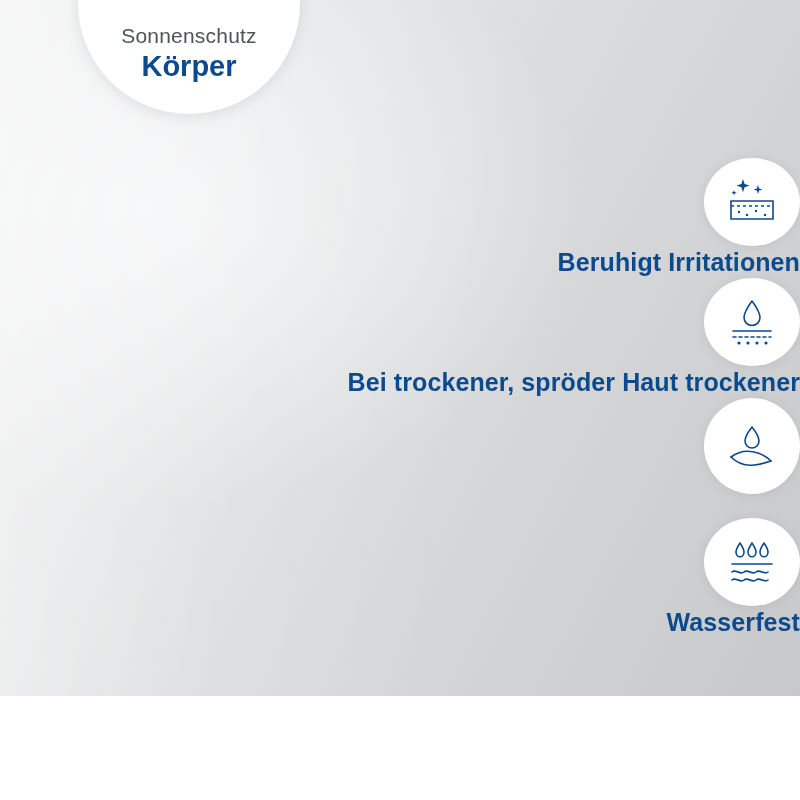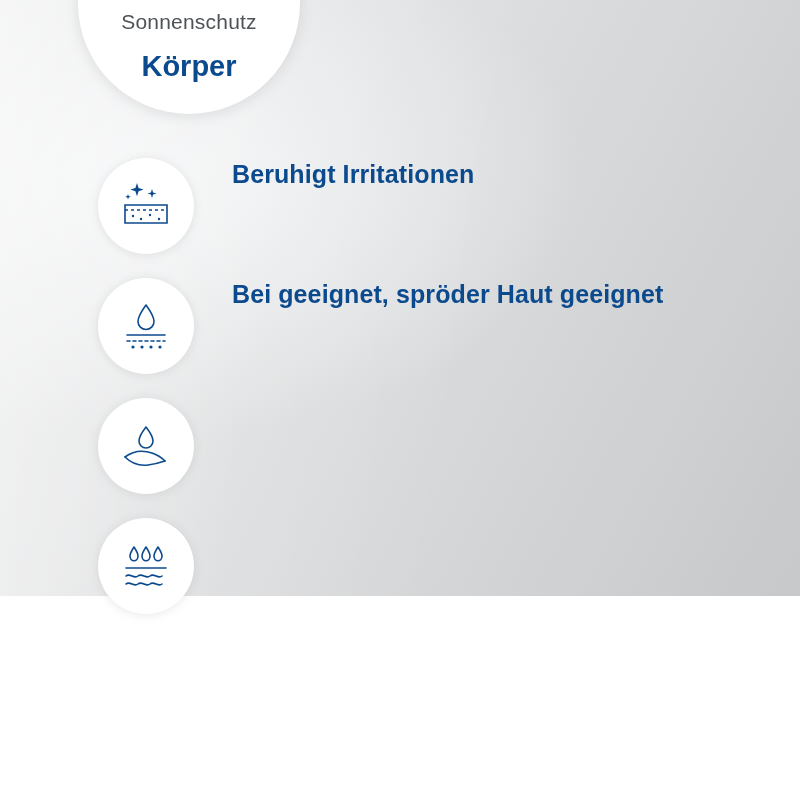--- a/index.html
+++ b/index.html
@@ -9,21 +9,21 @@
   body {
     width: 800px;
     height: 800px;
     font-family: "Liberation Sans", sans-serif;
     overflow: hidden;
   }
 
   .poster {
     position: relative;
     width: 800px;
-    height: 596px;
+    height: 696px;
     background:
       radial-gradient(ellipse 90% 70% at 18% 30%, #f4f5f6 0%, rgba(244,245,246,0) 62%),
       linear-gradient(118deg, #e8e9ea 0%, #e3e4e5 28%, #d9dadb 55%, #cfd1d2 78%, #c6c8c9 100%);
   }
 
   
   .sheen {
     position: absolute;
     inset: 0;
     background: linear-gradient(100deg, rgba(255,255,255,0.55) 0%, rgba(255,255,255,0.10) 35%, rgba(255,255,255,0) 60%);
@@ -52,36 +52,37 @@
     color: #4e5356;
     letter-spacing: 0.2px;
     line-height: 1.1;
     font-weight: 400;
   }
   .badge-line2 {
     font-size: 29px;
     color: #0c4a8e;
     font-weight: 700;
     line-height: 1.2;
-    margin-top: 16px;
+    margin-top: 2px;
   }
 
   
   .features {
     position: absolute;
     left: 0;
     top: 158px;
     width: 800px;
   }
   .feature {
     display: flex;
-    align-items: flex-start;
+    align-items: flex-end;
     height: 120px;
-    padding-left: 98px;
+    padding-left: 52px;
     box-sizing: border-box;
+    flex-direction: column;
   }
   .icon-circle {
     width: 96px;
     height: 96px;
     min-width: 96px;
     border-radius: 50%;
     background: #ffffff;
     box-shadow: 0 1px 10px rgba(120,125,130,0.18);
     display: flex;
     align-items: center;
@@ -136,21 +137,21 @@
         <svg width="62" height="62" viewBox="0 0 62 62" fill="none" stroke="#0c4a8e" stroke-width="1.6" stroke-linecap="round" stroke-linejoin="round">
           <path d="M31 10 C31 10 23 21 23 26.5 C23 31 26.6 34.5 31 34.5 C35.4 34.5 39 31 39 26.5 C39 21 31 10 31 10 Z"></path>
           <path d="M12 40 H50"></path>
           <path d="M12 46 H50" stroke-dasharray="3 3"></path>
           <circle cx="18" cy="52" r="1.6" fill="#0c4a8e" stroke="none"></circle>
           <circle cx="27" cy="52" r="1.6" fill="#0c4a8e" stroke="none"></circle>
           <circle cx="36" cy="52" r="1.6" fill="#0c4a8e" stroke="none"></circle>
           <circle cx="45" cy="52" r="1.6" fill="#0c4a8e" stroke="none"></circle>
         </svg>
       </div>
-      <div class="feature-text">Bei geeignet, spröder Haut geeignet</div>
+      <div class="feature-text">Bei trockener, spröder Haut trockener</div>
     </div>
 
     <div class="feature">
       <div class="icon-circle">
         <svg width="62" height="62" viewBox="0 0 62 62" fill="none" stroke="#0c4a8e" stroke-width="1.6" stroke-linecap="round" stroke-linejoin="round">
           <path d="M31 12 C31 12 24 21 24 26 C24 30 27.2 33 31 33 C34.8 33 38 30 38 26 C38 21 31 12 31 12 Z"></path>
           <path d="M10 42 C18 36 28 35 37 38 C43 40 47 43 50 46"></path>
           <path d="M10 42 C16 48 24 51 33 50 C41 49 47 47 50 46"></path>
         </svg>
       </div>
@@ -160,16 +161,17 @@
       <div class="icon-circle">
         <svg width="62" height="62" viewBox="0 0 62 62" fill="none" stroke="#0c4a8e" stroke-width="1.6" stroke-linecap="round" stroke-linejoin="round">
           <path d="M19 12 C19 12 15 18 15 21 C15 23.7 16.8 25.7 19 25.7 C21.2 25.7 23 23.7 23 21 C23 18 19 12 19 12 Z"></path>
           <path d="M31 12 C31 12 27 18 27 21 C27 23.7 28.8 25.7 31 25.7 C33.2 25.7 35 23.7 35 21 C35 18 31 12 31 12 Z"></path>
           <path d="M43 12 C43 12 39 18 39 21 C39 23.7 40.8 25.7 43 25.7 C45.2 25.7 47 23.7 47 21 C47 18 43 12 43 12 Z"></path>
           <path d="M11 33 H51"></path>
           <path d="M11 41 C15 37.5 19 44.5 23 41 C27 37.5 31 44.5 35 41 C39 37.5 43 44.5 47 41"></path>
           <path d="M11 49 C15 45.5 19 52.5 23 49 C27 45.5 31 52.5 35 49 C39 45.5 43 52.5 47 49"></path>
         </svg>
       </div>
+      <div class="feature-text">Wasserfest</div>
     </div>
 
   </div>
 </div>
 
 </body></html>

